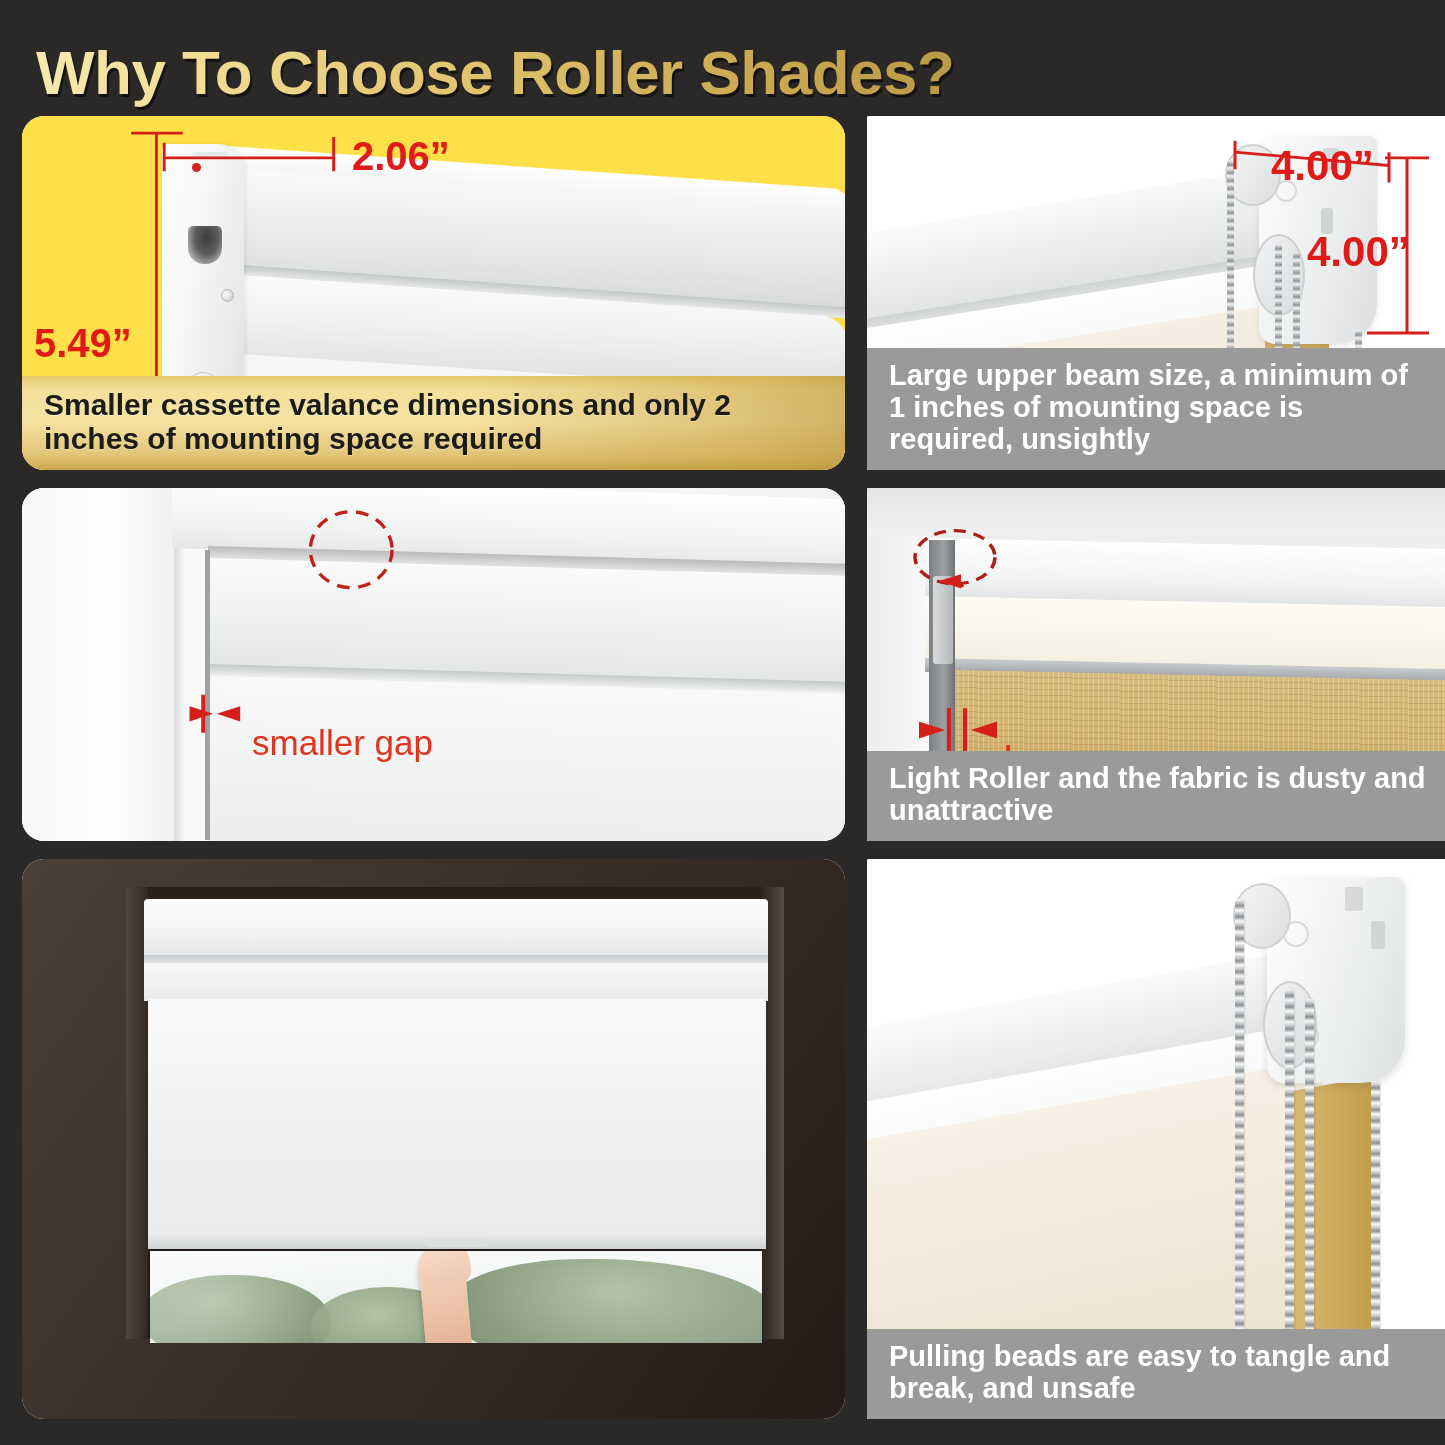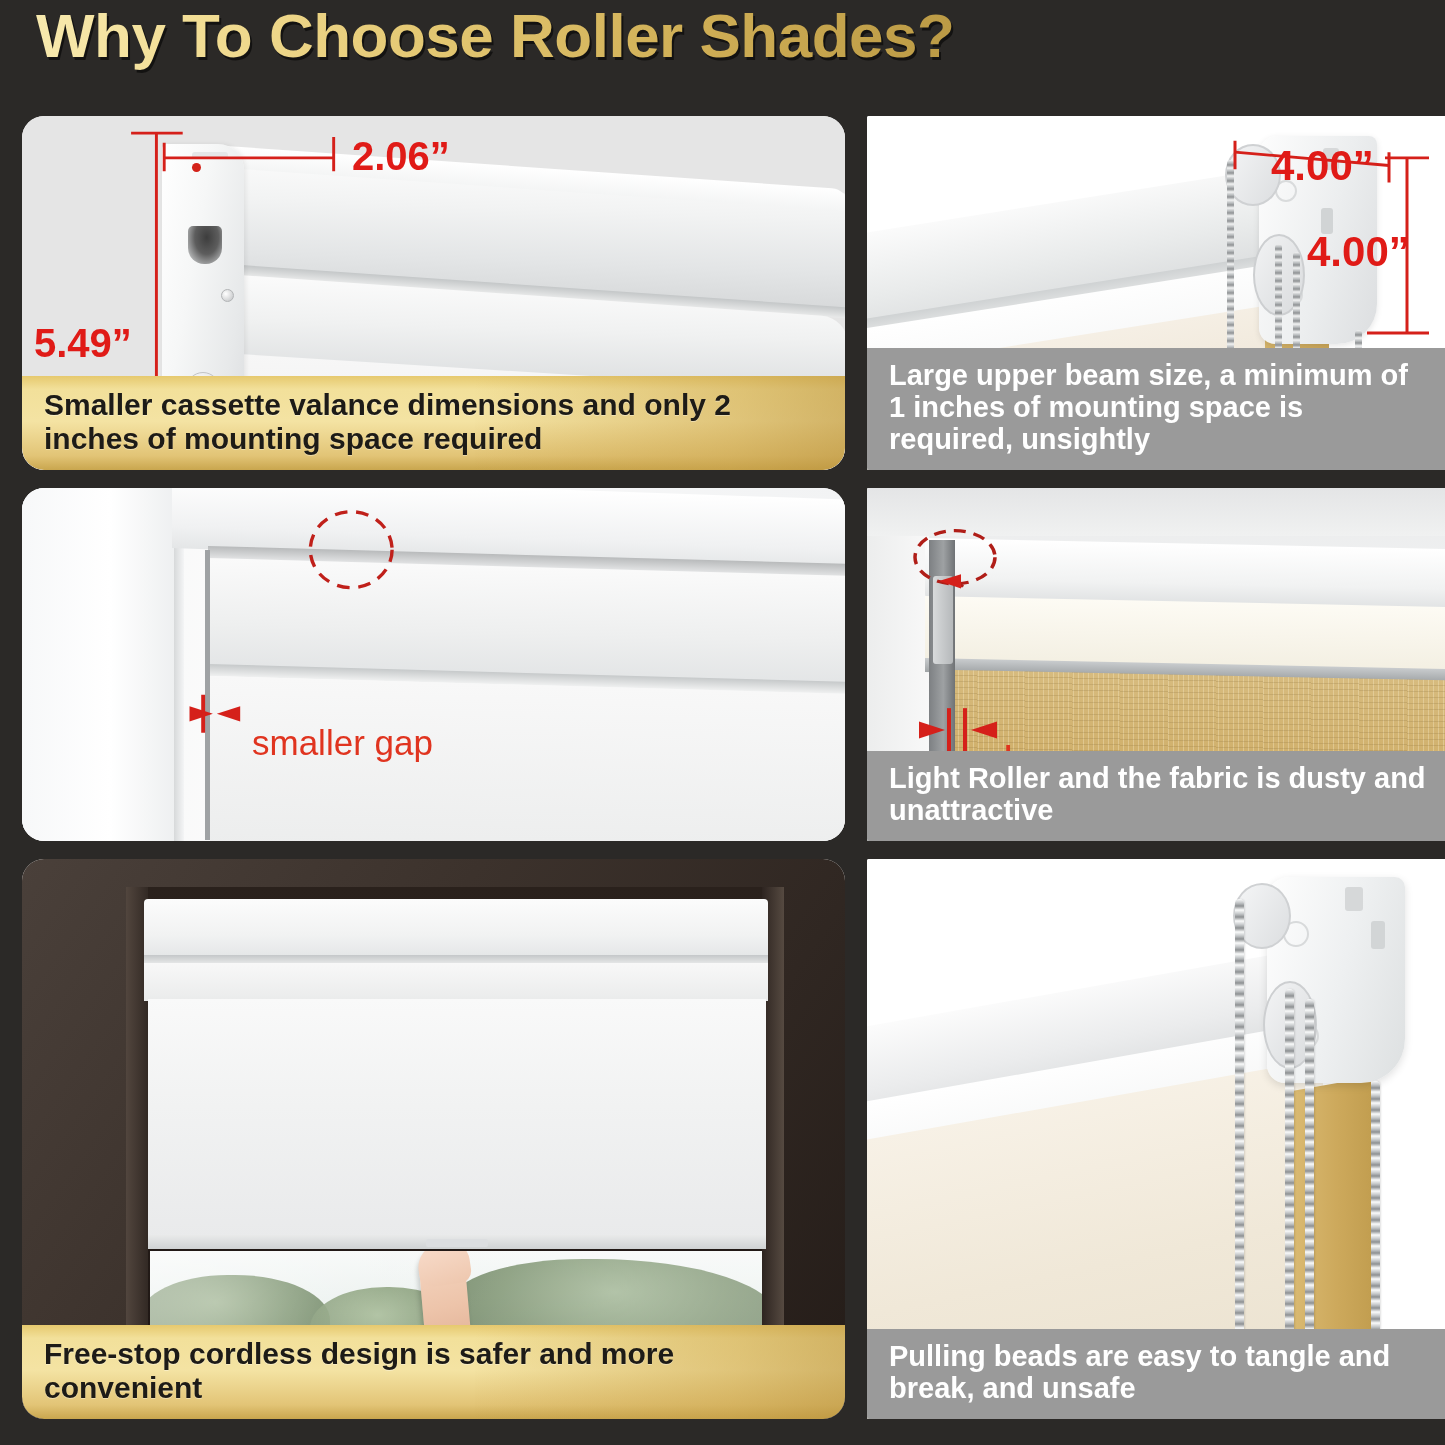--- a/index.html
+++ b/index.html
@@ -10,21 +10,21 @@
     background: #2b2927;
     font-family: "Liberation Sans", sans-serif;
     overflow: hidden;
     position: relative;
   }
 
   
   .title-bar {
     height: 108px;
     display: flex;
-    align-items: flex-start;
+    align-items: flex-end;
     padding-left: 36px;
   }
   .title-text {
     font-size: 62px;
     font-weight: bold;
     letter-spacing: -0.5px;
     background: linear-gradient(95deg, #f7e9ae 0%, #f2dd94 18%, #e4c873 42%, #cfae55 72%, #bb9a45 100%);
     -webkit-background-clip: text;
     background-clip: text;
     color: transparent;
@@ -128,21 +128,21 @@
 </head>
 <body>
 
 <div class="title-bar">
   <div class="title-text">Why To Choose Roller Shades?</div>
 </div>
 
 <div class="grid">
 
   <div class="panel left">
-    <div class="photo" style="background:#e5e5e5;">
+    <div class="photo" style="background:#fde047;">
 
       <div style="position:absolute;left:172px;top:30px;width:660px;height:118px;
                   transform:skewY(4.0deg);transform-origin:left top;
                   background:linear-gradient(178deg,#fdfdfd 0%,#f2f3f3 36%,#e3e5e6 74%,#d7d9da 100%);
                   border-radius:6px 18px 16px 6px;" class="weave"></div>
 
       <div style="position:absolute;left:176px;top:28px;width:650px;height:22px;
                   transform:skewY(4.0deg);transform-origin:left top;
                   background:linear-gradient(180deg,#ffffff,#f4f5f5);border-radius:6px 16px 0 0;"></div>
 
@@ -412,23 +412,20 @@
         <div style="position:absolute;left:272px;top:-4px;width:46px;height:108px;
                     background:linear-gradient(170deg,#f6d8c4 0%,#edc4aa 55%,#dfae92 100%);
                     border-radius:22px 22px 10px 10px;transform:rotate(-5deg);
                     box-shadow:-2px 2px 5px rgba(0,0,0,0.18);"></div>
         <div style="position:absolute;left:268px;top:-8px;width:52px;height:42px;
                     background:linear-gradient(170deg,#f8dccb,#eec7ae);border-radius:24px 20px 12px 14px;
                     transform:rotate(-8deg);"></div>
       </div>
     </div>
 
-    <div class="caption gold">
-      <span>Free-stop cordless design is safer and more convenient</span>
-    </div>
   </div>
 
   <div class="panel right">
     <div class="photo" style="background:#ffffff;">
 
       <div style="position:absolute;left:-14px;top:78px;width:520px;height:86px;
                   transform:skewY(-10deg);transform-origin:right top;
                   background:linear-gradient(178deg,#fcfcfc,#ebeced 62%,#dddfe0);" class="weave"></div>
 
       <div style="position:absolute;left:-14px;top:160px;width:480px;height:54px;

